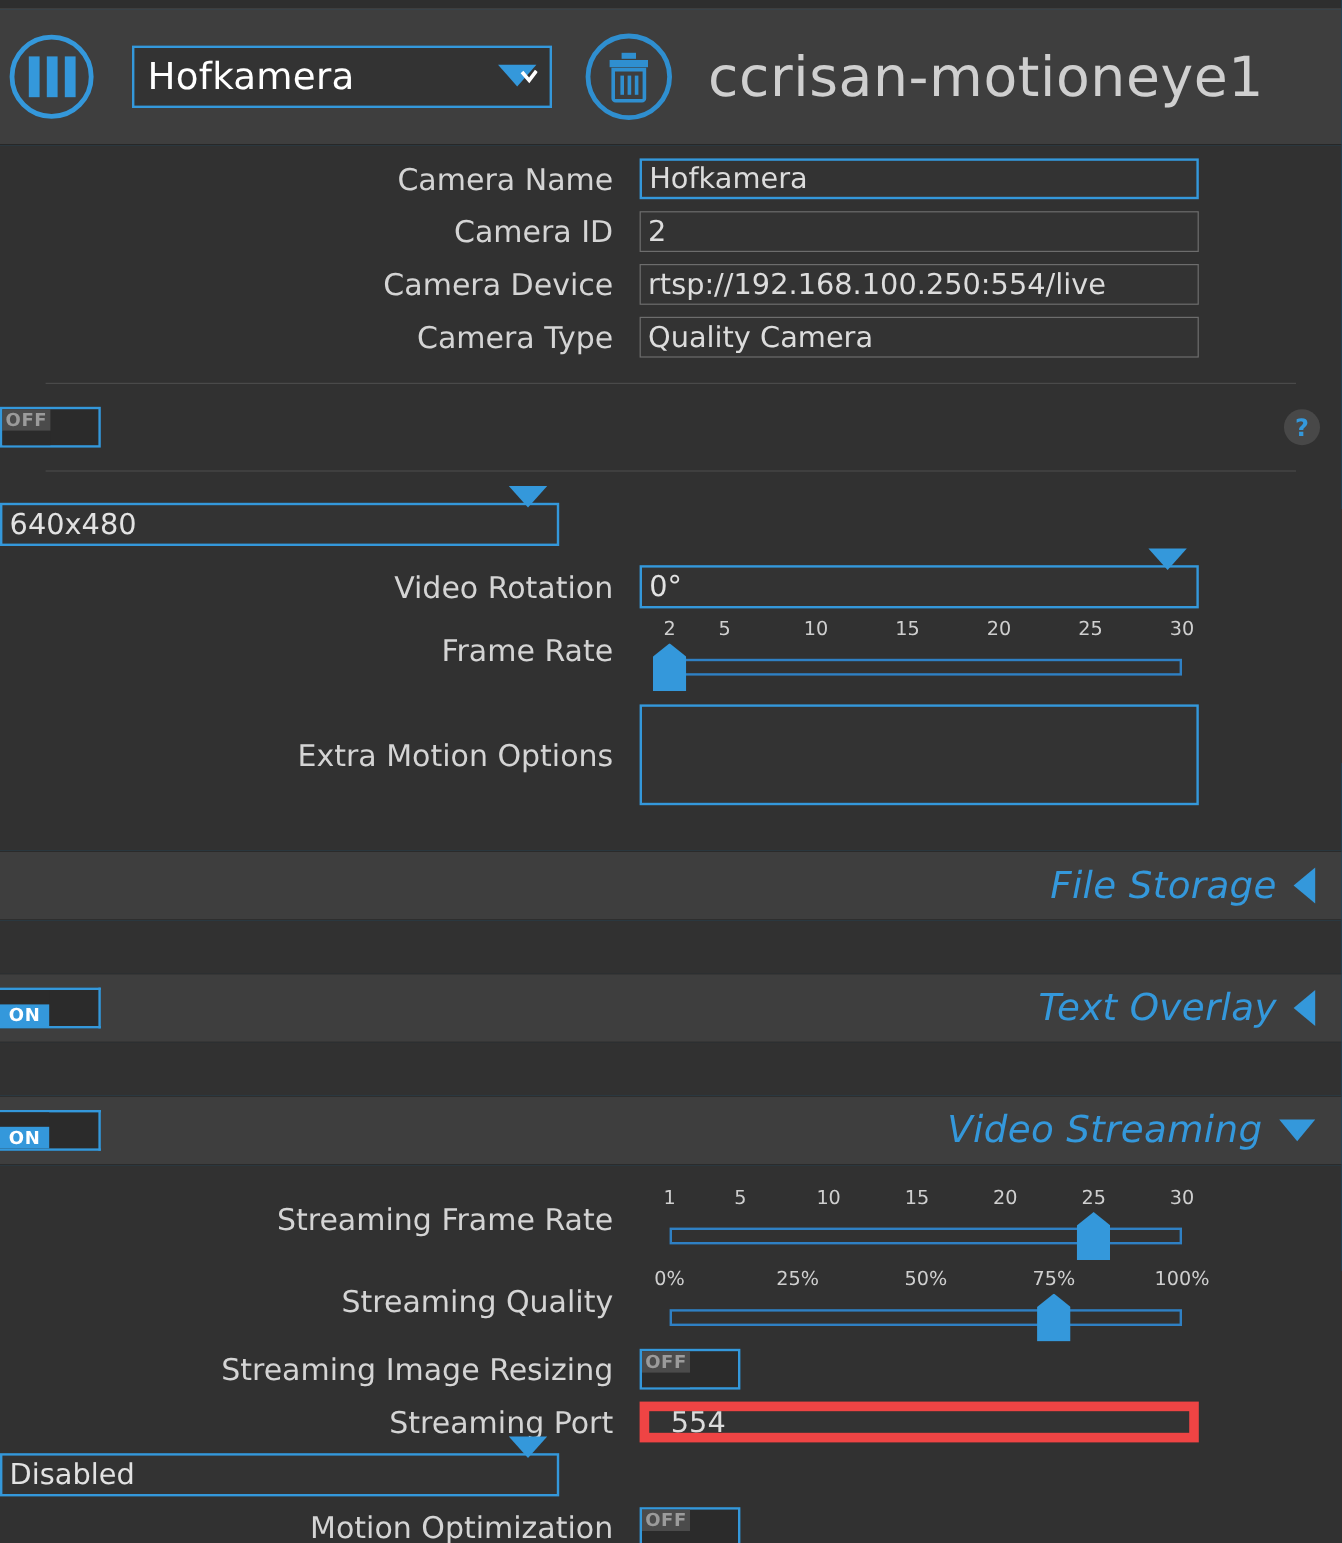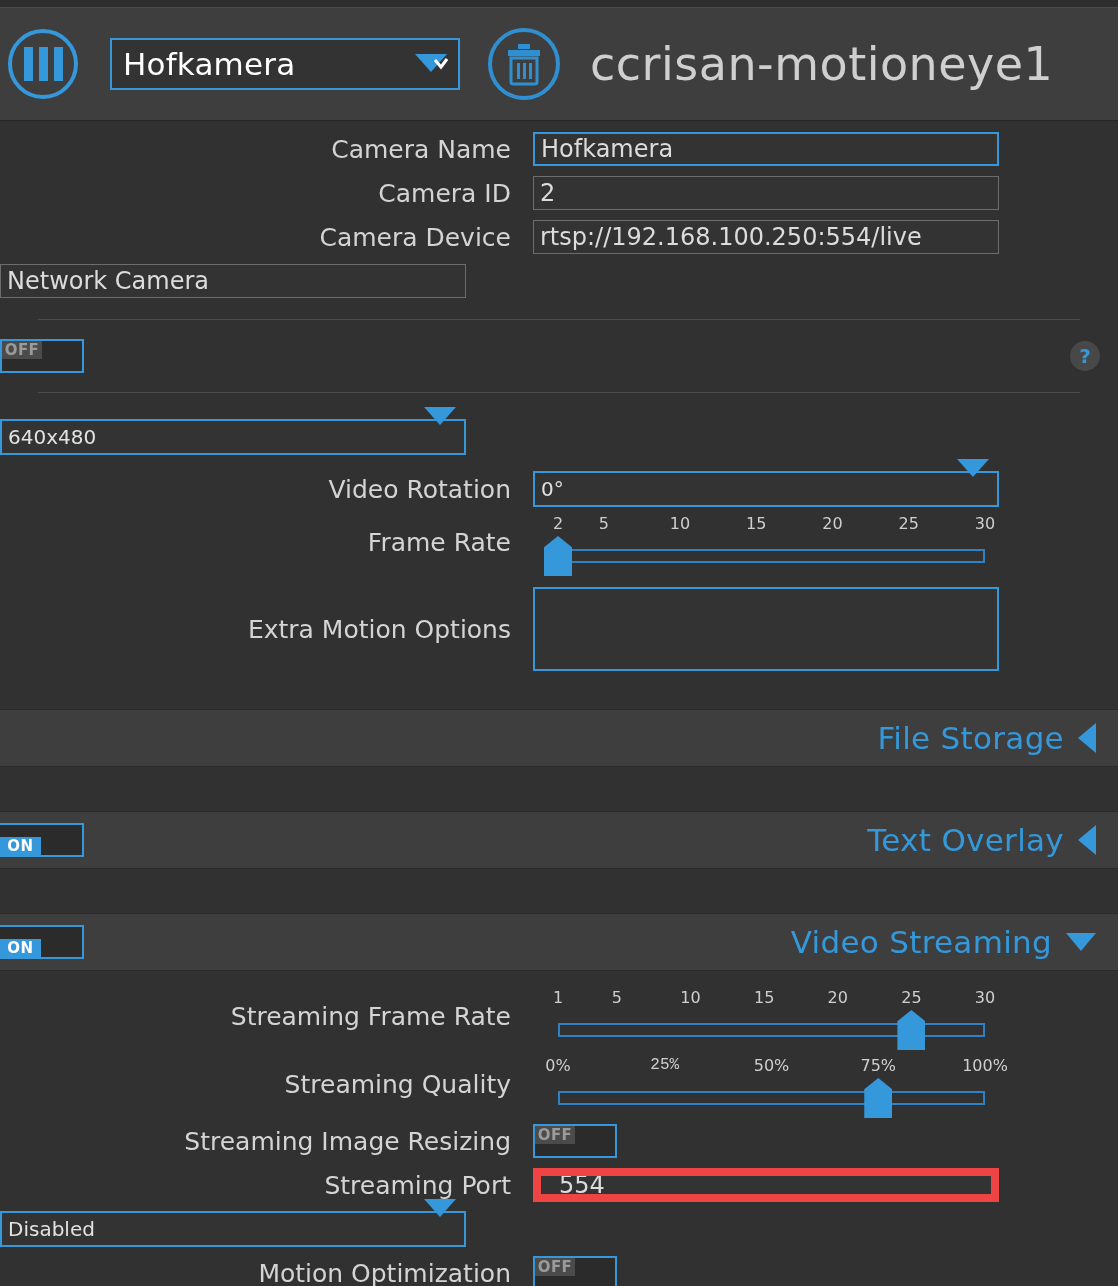--- a/index.html
+++ b/index.html
@@ -75,21 +75,21 @@
     border: 1px solid #6d6d6d;
     color: #dcdcdc; font-size: 24px;
     display: flex; align-items: center; padding-left: 6px;
     white-space: nowrap; overflow: hidden;
   }
   .txtfield.focus { border: 2px solid #3498db; }
   .txtfield.blue { border: 8px solid #ef4444; padding-left: 18px; }
 
   .selectfield {
     width: 466px; height: 36px; background: #333333;
-    border: 2px solid #3498db; color: #e2e2e2; font-size: 20px;
+    border: 2px solid #3498db; color: #e2e2e2; font-size: 24px;
     display: flex; align-items: center; padding-left: 6px;
     position: relative; cursor: pointer;
   }
   .selectfield .dd {
     position: absolute; right: 8px; top: 50%; transform: translateY(-50%);
   }
   .tri-down {
     width: 0; height: 0;
     border-left: 16px solid transparent; border-right: 16px solid transparent;
     border-top: 18px solid #3498db;
@@ -142,21 +142,21 @@
     transform: translateX(-50%); cursor: pointer;
   }
 
   
   .sect-bar {
     height: 58px; background: #3e3e3e;
     display: flex; align-items: center; justify-content: flex-end;
     padding-right: 22px; position: relative;
     border-top: 1px solid #2b2b2b; border-bottom: 1px solid #2b2b2b;
   }
-  .sect-bar .title { color: #3498db; font-size: 31px; letter-spacing: .3px; cursor: pointer; }
+  .sect-bar .title { color: #3498db; font-size: 31px; letter-spacing: .3px; cursor: pointer; font-style: italic; }
   .sect-bar .tri-left {
     margin-left: 14px; width: 0; height: 0;
     border-top: 15px solid transparent; border-bottom: 15px solid transparent;
     border-right: 18px solid #3498db; cursor: pointer;
   }
   .sect-bar .tri-dn {
     margin-left: 14px; width: 0; height: 0;
     border-left: 15px solid transparent; border-right: 15px solid transparent;
     border-top: 18px solid #3498db; cursor: pointer;
   }
@@ -223,22 +223,23 @@
     </div>
 
     <div class="row">
       <div class="label">Camera Device</div>
       <div class="ctl">
         <div class="txtfield">rtsp://192.168.100.250:554/live</div>
       </div>
     </div>
 
     <div class="row">
-      <div class="ctl">
-        <div class="txtfield">Network Camera</div>
+      <div class="label">Camera Type</div>
+      <div class="ctl">
+        <div class="txtfield">Quality Camera</div>
       </div>
     </div>
 
     <div style="height:16px"></div>
     <div class="divider"></div>
     <div style="height:14px"></div>
 
     <div class="row">
       <div class="ctl">
         <div class="switch off">
@@ -359,21 +360,21 @@
     </div>
 
     <div style="height:6px"></div>
 
     <div class="row slider-row">
       <div class="label">Streaming Quality</div>
       <div class="ctl">
         <div class="slider-wrap">
           <div class="ticks">
               <span style="left: 25px;">0%</span>
-              <span style="left: 131.75px; font-family: Liberation Mono, monospace;">25%</span>
+              <span style="left: 131.75px;">25%</span>
               <span style="left: 238.5px;">50%</span>
               <span style="left: 345.25px;">75%</span>
               <span style="left: 452px;">100%</span>
             </div>
           <div class="track"></div>
           <div class="handle" style="left: 345.25px;"></div>
         </div>
       </div>
     </div>
 

